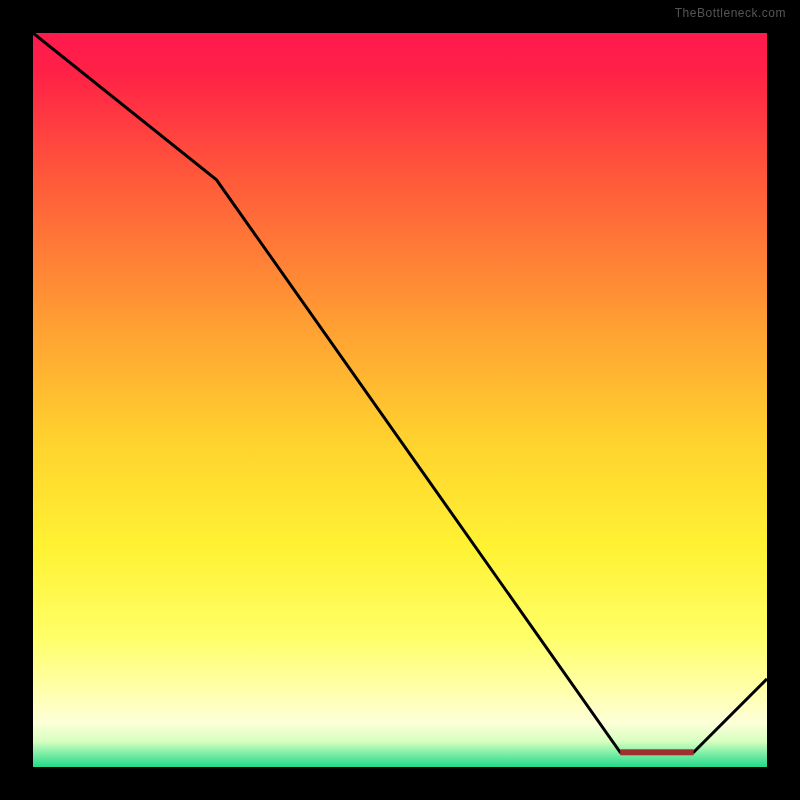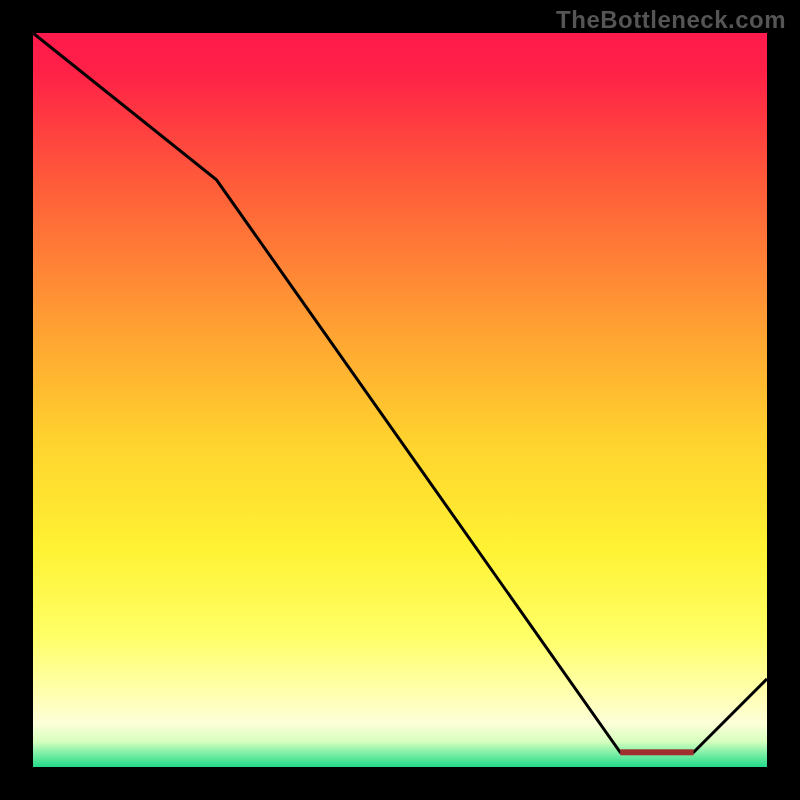--- a/index.html
+++ b/index.html
@@ -15,22 +15,22 @@
     position: relative;
     width: 800px;
     height: 800px;
     background: #000;
   }
   .watermark {
     position: absolute;
     top: 6px;
     right: 14px;
     color: #555;
-    font-size: 24px;
-    font-weight: 700;
+    font-size: 12px;
+    font-weight: 400;
     letter-spacing: 0.5px;
     z-index: 50;
   }
   .plot {
     position: absolute;
     left: 33px;
     top: 33px;
     width: 734px;
     height: 734px;
     overflow: hidden;

